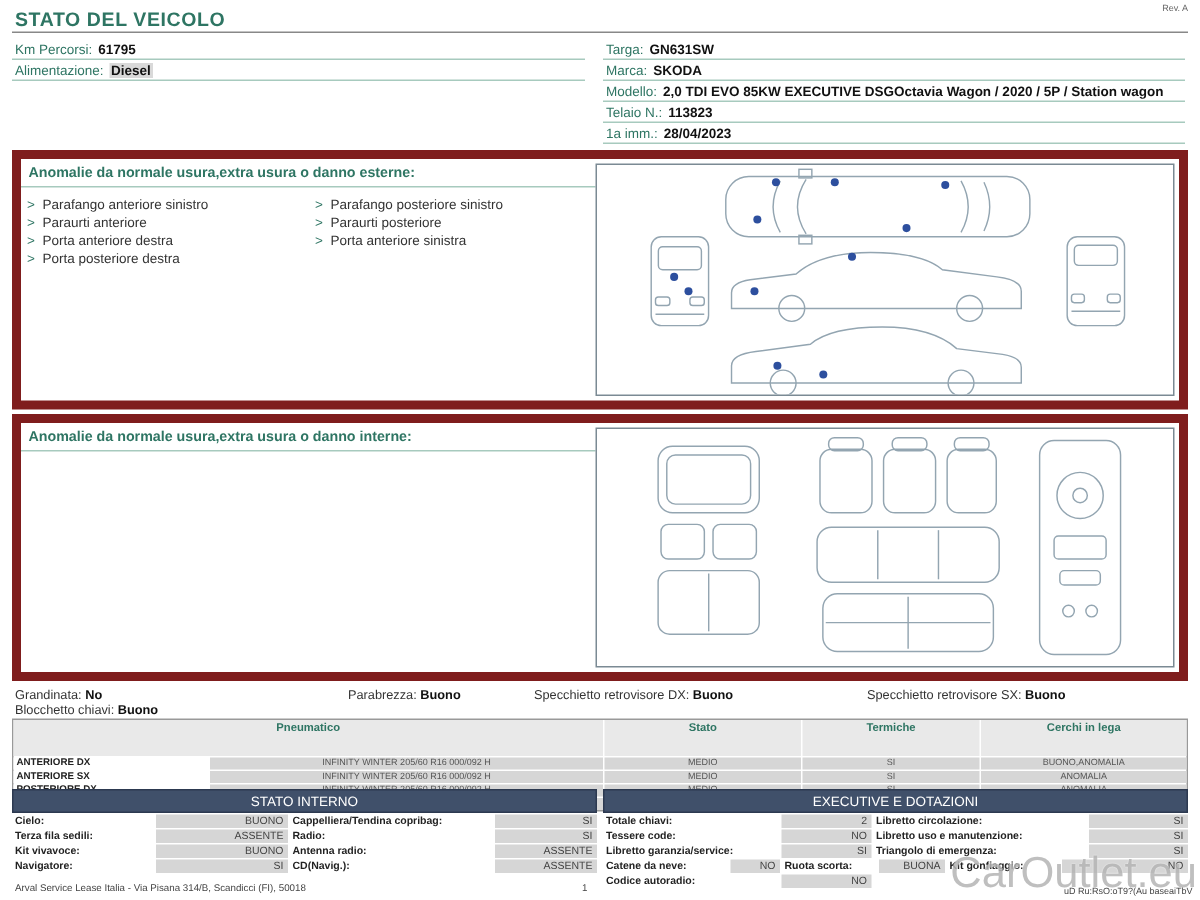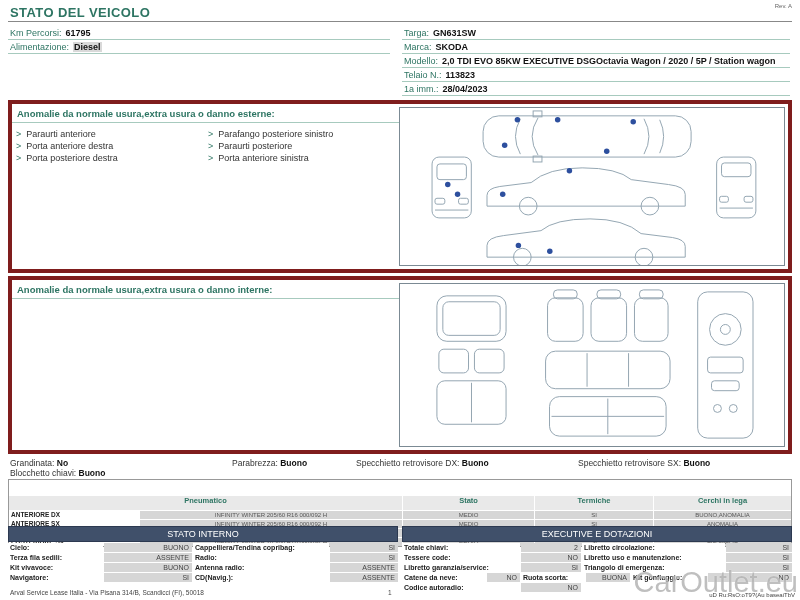--- a/index.html
+++ b/index.html
@@ -16,40 +16,40 @@
   .hdr-line{position:absolute;left:8px;right:8px;top:21px;border-top:1px solid #888}
 
   .info{position:absolute;top:26px}
   .info-left{left:8px;width:382px}
   .info-right{left:402px;width:388px}
   .irow{display:flex;gap:4px;align-items:baseline;border-bottom:1px solid var(--line);padding:2px 2px 1px;font-size:9px;flex-wrap:wrap}
   .lbl{color:var(--accent);white-space:nowrap}
   .val{font-weight:bold;color:#111}
   .chip{background:#d9d9d9;padding:0 1px}
 
-  .box{position:absolute;left:8px;width:784px;border:4px solid #7f1d1d;background:#fff}
+  .box{position:absolute;left:8px;width:784px;border:6px solid #7f1d1d;background:#fff}
   .box-ext{top:100px;height:173px}
   .box-int{top:276px;height:178px}
   .box-title{color:var(--accent);font-weight:bold;font-size:9.5px;padding:4px 5px 3px;border-bottom:1px solid var(--line);width:388px}
   .diag{position:absolute;top:3px;right:3px;bottom:3px;width:386px;border:1px solid #7b8a94;background:#fff}
   .diag svg{width:100%;height:100%}
   .sketch{stroke:#93a5b1;fill:none;stroke-width:1}
   .dot{fill:var(--dot);stroke:none}
 
   .alist{display:flex;padding:5px 4px;font-size:9px;color:#333}
   .acol{width:192px}
   .aitem{padding:1px 0}
   .aitem::before{content:">\00a0\00a0";color:var(--accent)}
 
   .check{position:absolute;font-size:8.5px;color:#333}
   .cval{font-weight:bold;color:#111}
 
   .tires{position:absolute;left:8px;top:479px;width:784px;border:1px solid #999;background:#fff;font-size:7px}
   .trow{display:flex;gap:1px;margin-top:1px;height:8px}
-  .trow.head{height:14px;margin-top:16px}
+  .trow.head{height:24px;margin-top:0}
   .th{background:var(--hbg);color:var(--accent);font-weight:bold;font-size:7.5px;text-align:center;line-height:10px}
   .tpos{background:#fff;font-weight:bold;color:#222;padding-left:2px;line-height:8px;font-size:6.5px}
   .tval{background:var(--cell);color:#555;text-align:center;line-height:8px;font-size:6px}
   .grow{flex:1}
 
   .sec{position:absolute;top:526px;font-size:7px}
   .sec-h{background:var(--dark);color:#fff;font-weight:normal;font-size:9px;text-align:center;padding:2px 0;border:1px solid #2c3950}
   .prow{display:flex;gap:1px;margin-top:1px;height:9px}
   .plbl{background:#fff;font-weight:bold;color:#222;padding-left:2px;line-height:9px;white-space:nowrap;overflow:hidden}
   .pval{background:var(--cell);color:#444;text-align:right;padding-right:3px;line-height:9px}
@@ -100,20 +100,21 @@
     <div class="irow">
       <span class="lbl">1a imm.:</span>
       <span class="val">28/04/2023</span>
     </div>
   </div>
 
   <div class="box box-ext">
     <div class="box-title">Anomalie da normale usura,extra usura o danno esterne:</div>
     <div class="alist">
       <div class="acol">
+        <div class="aitem">Parafango anteriore sinistro</div>
         <div class="aitem">Paraurti anteriore</div>
         <div class="aitem">Porta anteriore destra</div>
         <div class="aitem">Porta posteriore destra</div>
       </div>
       <div class="acol">
         <div class="aitem">Parafango posteriore sinistro</div>
         <div class="aitem">Paraurti posteriore</div>
         <div class="aitem">Porta anteriore sinistra</div>
       </div>
     </div>

